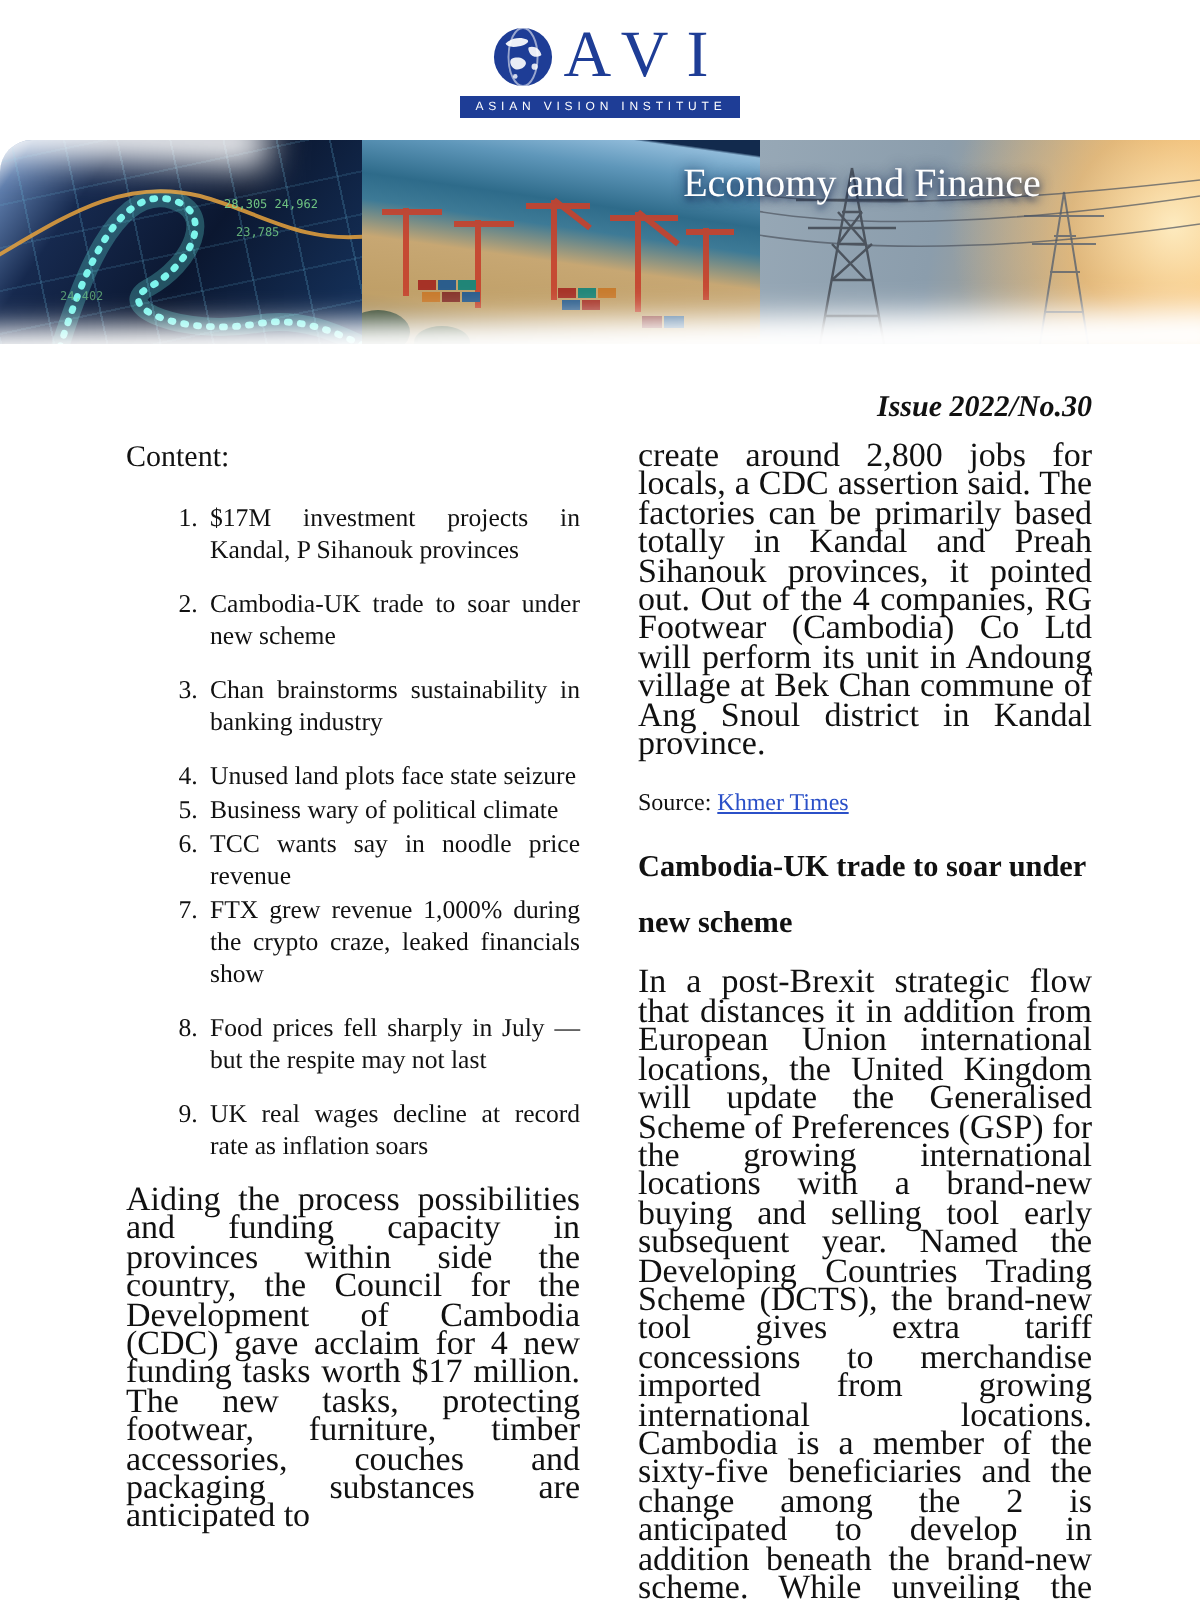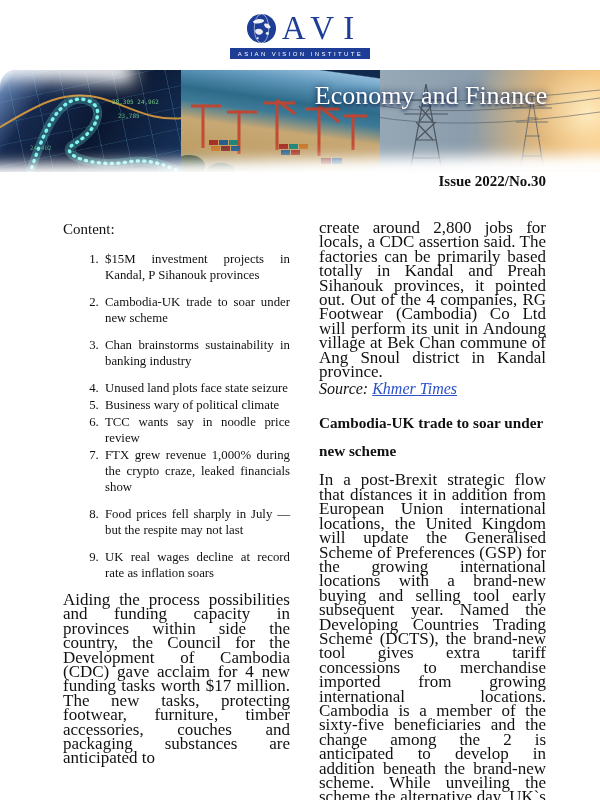--- a/index.html
+++ b/index.html
@@ -33,44 +33,44 @@
   .ph-mid { left:181px; width:199px;
     background:linear-gradient(188deg,#122a4d 0%,#122a4d 6%,#8fbad9 7%,#5f97ba 18%,#2e6b8a 34%,#3d7a96 44%,#c7a773 58%,#bf9f67 80%,#8a7a52 100%); }
   .ph-right { left:380px; width:220px;
     background:
       radial-gradient(circle at 94% 42%, rgba(255,238,196,.95) 0%, rgba(252,199,122,.55) 24%, rgba(252,199,122,0) 52%),
       linear-gradient(100deg,#97a8b6 0%,#8b9dac 40%,#a9a18f 62%,#d8a969 84%,#f4c077 100%); }
   .banner-title, .banner-subtitle {
     position:absolute; color:#fff; text-align:center;
     text-shadow:0 0 7px rgba(13,35,80,.9), 0 2px 3px rgba(13,35,80,.75);
   }
-  .banner-title { top:11px; left:300px; width:262px; font-size:26px; }
+  .banner-title { top:11px; left:300px; width:262px; font-size:20px; }
   .banner-subtitle { top:60px; left:310px; width:252px; font-size:25px; font-style:italic; }
   .fade-bottom { position:absolute; left:-14px; right:-14px; bottom:-15px; height:28px;
     background:#fff; filter:blur(7px); transform:rotate(-1deg); }
   .fade-corner { position:absolute; top:-14px; left:-16px; width:150px; height:24px;
     background:#fff; filter:blur(9px); transform:rotate(3deg); }
 
   
-  .issue { position:absolute; top:173px; right:54px; font-size:15px; font-weight:bold; }
+  .issue { position:absolute; top:196px; right:54px; font-size:15px; font-weight:bold; font-style:italic; }
 
   
   .columns { position:absolute; top:221px; left:63px; width:483px; display:flex; gap:29px; }
   .col { width:232px; }
 
   .toc-heading { font-size:15px; font-weight:normal; margin-bottom:13px; }
   .toc { margin:0; padding-left:39px; font-size:12.8px; line-height:16px; }
   .toc li { text-align:justify; padding-left:3px; margin-bottom:11px; }
   .toc li:nth-child(4), .toc li:nth-child(5), .toc li:nth-child(6) { margin-bottom:1px; }
   .toc li:last-child { margin-bottom:12px; }
 
   .art-heading { font-size:15.2px; font-weight:bold; line-height:28px; margin:14px 0 8px; }
   .col-right .art-heading { margin-top:11px; }
   .body { font-size:17px; line-height:14.4px; text-align:justify; }
-  .source { font-size:16px; font-style:italic; margin-top:1px; }
+  .source { font-size:12px; margin-top:15px; }
   .source a { color:#2b50c8; text-decoration:underline; cursor:pointer; }
 </style>
 </head>
 <body>
 
 <div class="page">
 
   <header class="logo">
     <div class="logo-row">
       <svg width="31" height="31" viewBox="0 0 32 32">
@@ -153,26 +153,26 @@
     <div class="fade-bottom"></div>
   </div>
 
   <div class="issue">Issue 2022/No.30</div>
 
   <main class="columns">
 
     <section class="col col-left">
       <h2 class="toc-heading">Content:</h2>
       <ol class="toc">
-        <li>$15M investment projects in Kandal, P Sihanouk provinces</li>
+        <li>$17M investment projects in Kandal, P Sihanouk provinces</li>
         <li>Cambodia-UK trade to soar under new scheme</li>
         <li>Chan brainstorms sustainability in banking industry</li>
         <li>Unused land plots face state seizure</li>
         <li>Business wary of political climate</li>
-        <li>TCC wants say in noodle price review</li>
+        <li>TCC wants say in noodle price revenue</li>
         <li>FTX grew revenue 1,000% during the crypto craze, leaked financials show</li>
         <li>Food prices fell sharply in July — but the respite may not last</li>
         <li>UK real wages decline at record rate as inflation soars</li>
       </ol>
 
       <p class="body">Aiding the process possibilities and funding capacity in provinces within side the country, the Council for the Development of Cambodia (CDC) gave acclaim for 4 new funding tasks worth $17 million. The new tasks, protecting footwear, furniture, timber accessories, couches and packaging substances are anticipated to</p>
     </section>
 
     <section class="col col-right">
       <p class="body">create around 2,800 jobs for locals, a CDC assertion said. The factories can be primarily based totally in Kandal and Preah Sihanouk provinces, it pointed out. Out of the 4 companies, RG Footwear (Cambodia) Co Ltd will perform its unit in Andoung village at Bek Chan commune of Ang Snoul district in Kandal province.</p>

